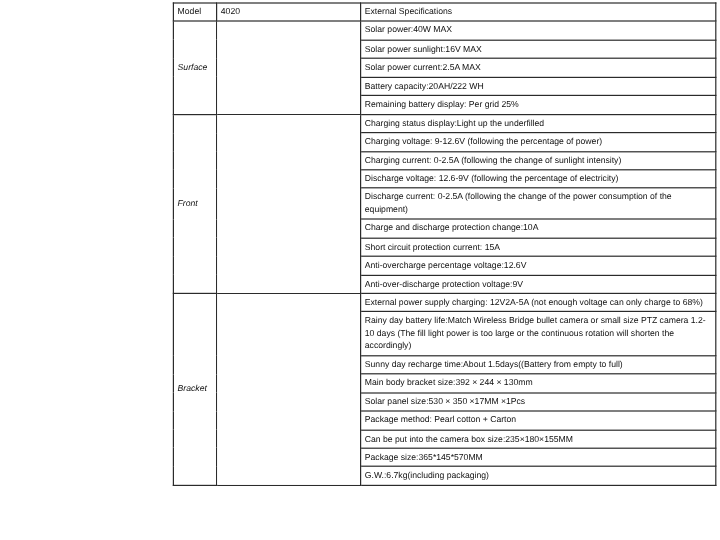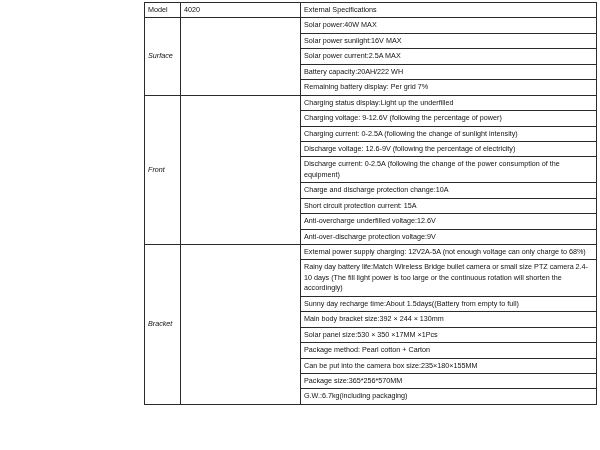--- a/index.html
+++ b/index.html
@@ -104,21 +104,21 @@
       <tr>
         <td>Solar power sunlight:16V MAX</td>
       </tr>
       <tr>
         <td>Solar power current:2.5A MAX</td>
       </tr>
       <tr>
         <td>Battery capacity:20AH/222 WH</td>
       </tr>
       <tr>
-        <td>Remaining battery display: Per grid 7%</td>
+        <td>Remaining battery display: Per grid 25%</td>
       </tr>
 
       <tr>
         <td class="viewlabel" rowspan="9">Front</td>
         <td class="imgcell" rowspan="9">
           <div class="art">
             
             
             
             
@@ -139,21 +139,21 @@
       <tr>
         <td>Discharge current: 0-2.5A (following the change of the power consumption of the equipment)</td>
       </tr>
       <tr>
         <td>Charge and discharge protection change:10A</td>
       </tr>
       <tr>
         <td>Short circuit protection current:   15A</td>
       </tr>
       <tr>
-        <td>Anti-overcharge underfilled voltage:12.6V</td>
+        <td>Anti-overcharge percentage voltage:12.6V</td>
       </tr>
       <tr>
         <td>Anti-over-discharge protection voltage:9V</td>
       </tr>
 
       <tr>
         <td class="viewlabel" rowspan="9">Bracket</td>
         <td class="imgcell" rowspan="9">
           <div class="art">
             
@@ -161,39 +161,39 @@
             
             
             
             
             
           </div>
         </td>
         <td>External power supply charging: 12V2A-5A (not enough voltage can only charge to 68%)</td>
       </tr>
       <tr>
-        <td>Rainy day battery life:Match Wireless Bridge bullet camera or small size PTZ camera 2.4-10 days (The fill light power is too large or the continuous rotation will shorten the accordingly)</td>
+        <td>Rainy day battery life:Match Wireless Bridge bullet camera or small size PTZ camera 1.2-10 days (The fill light power is too large or the continuous rotation will shorten the accordingly)</td>
       </tr>
       <tr>
         <td>Sunny day recharge time:About 1.5days((Battery from empty to full)</td>
       </tr>
       <tr>
         <td>Main body bracket size:392 × 244 × 130mm</td>
       </tr>
       <tr>
         <td>Solar panel size:530 × 350 ×17MM ×1Pcs</td>
       </tr>
       <tr>
         <td>Package method: Pearl cotton + Carton</td>
       </tr>
       <tr>
         <td>Can be put into the camera box size:235×180×155MM</td>
       </tr>
       <tr>
-        <td>Package size:365*256*570MM</td>
+        <td>Package size:365*145*570MM</td>
       </tr>
       <tr>
         <td>G.W.:6.7kg(including packaging)</td>
       </tr>
     </tbody>
   </table>
 
 </div>
 
 </body></html>

